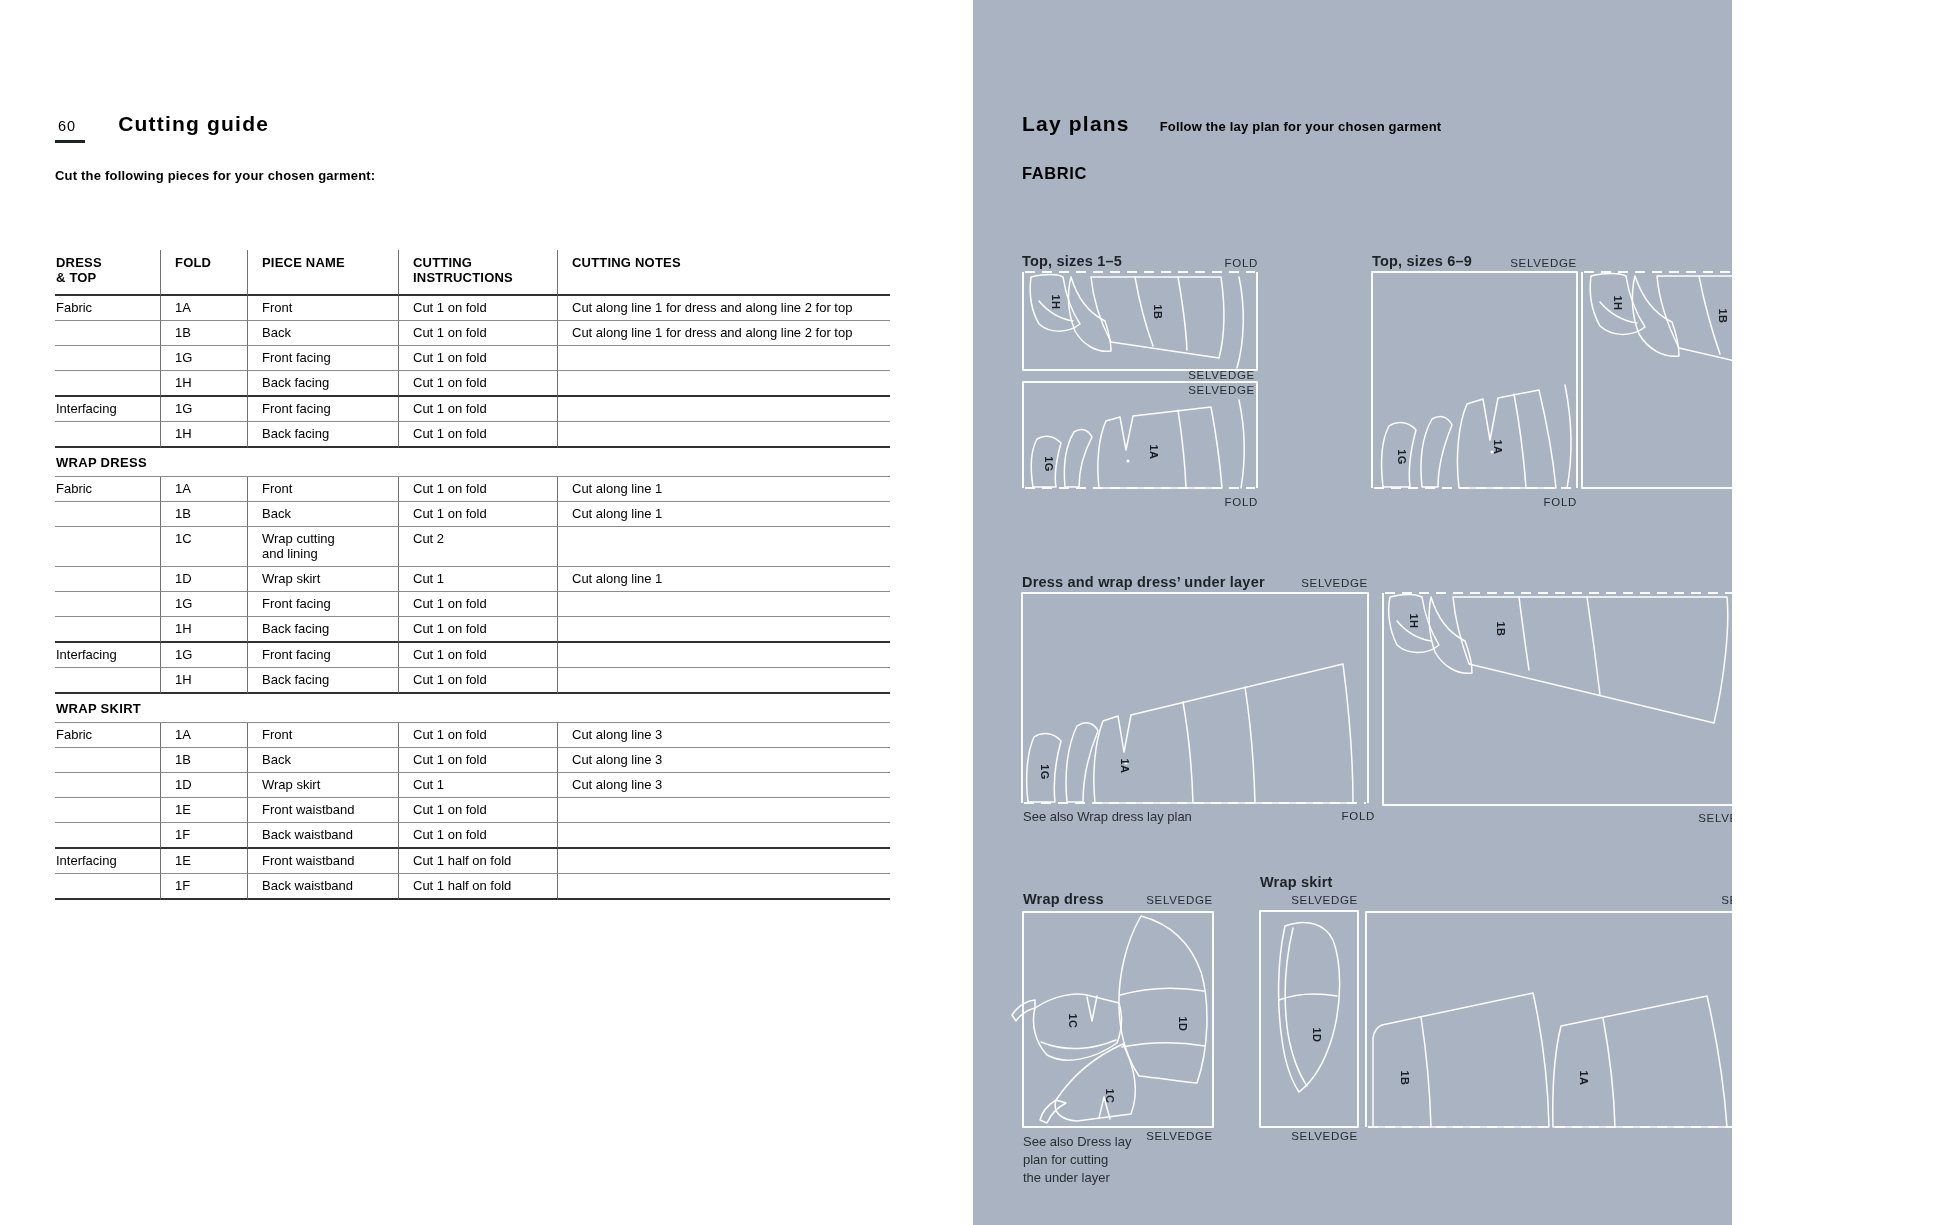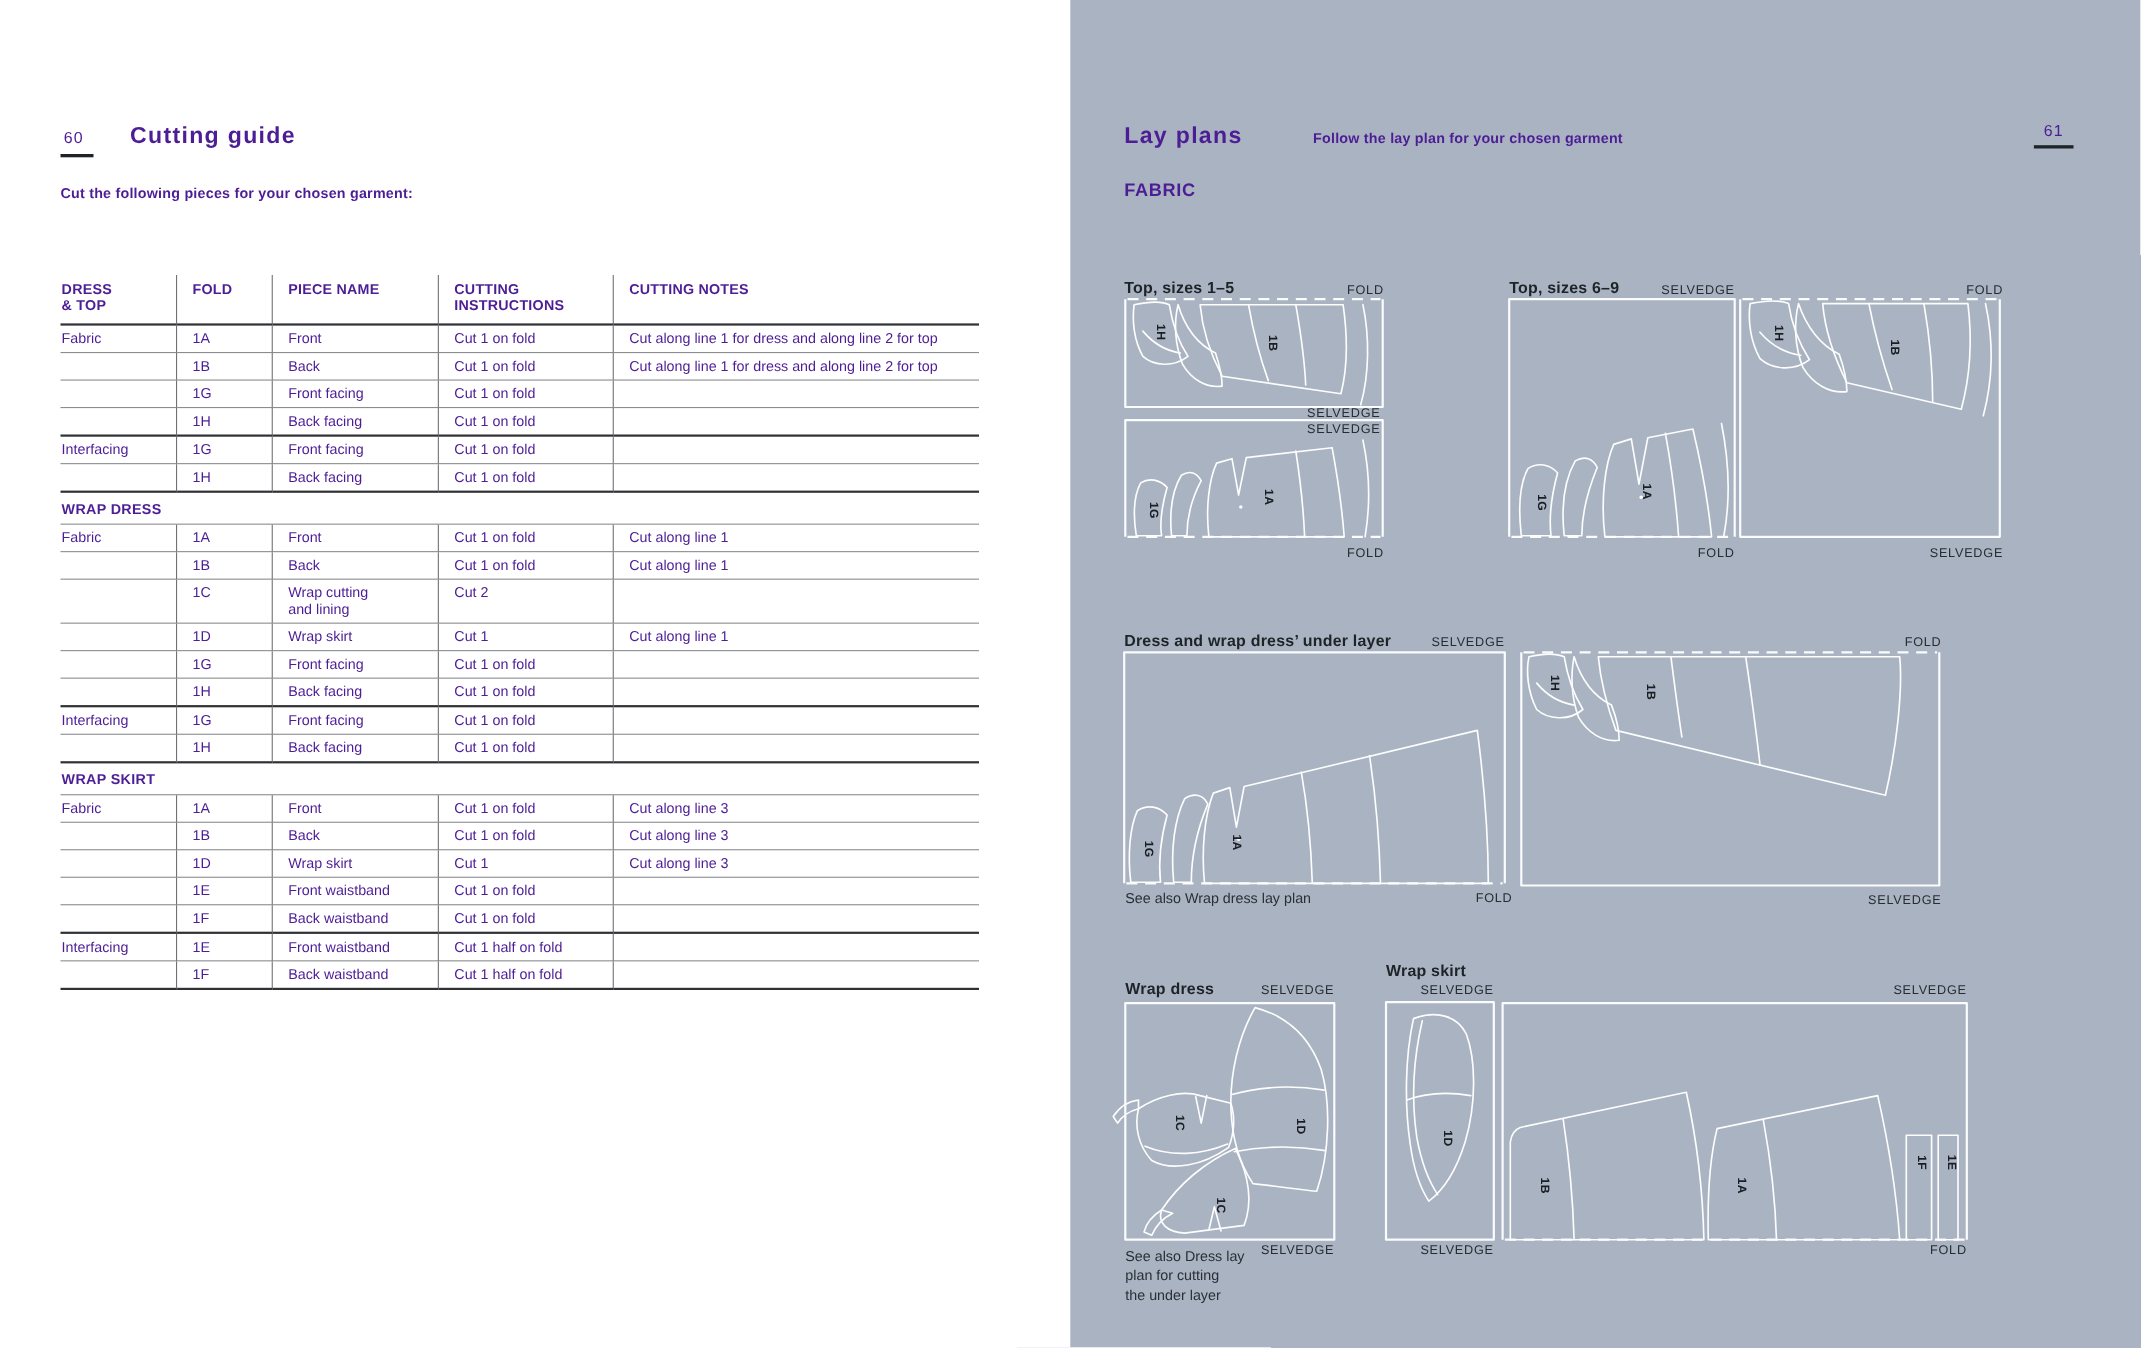--- a/index.html
+++ b/index.html
@@ -1,37 +1,37 @@
 <!DOCTYPE html>
 <html><head>
 <meta charset="utf-8">
 <style>
   html,body{margin:0;padding:0;background:#fff;}
-  .spread{position:relative;width:1946px;height:1225px;background:#ffffff;overflow:hidden;
-          font-family:"Liberation Sans",sans-serif;color:#4c1d95;}
+  .spread{position:relative;width:1732px;height:1225px;background:#ffffff;overflow:hidden;
+          font-family:"Liberation Sans",sans-serif;color:#000000;}
   
   .page-left{position:absolute;left:0;top:0;width:973px;height:1225px;background:#ffffff;}
   .lp-header{position:absolute;left:55px;top:112px;display:flex;align-items:baseline;}
   .page-num{font-size:14.5px;letter-spacing:1px;border-bottom:3px solid #1e2328;padding:0 9px 6px 3px;}
   .lp-title{font-size:21px;font-weight:700;letter-spacing:1.2px;margin-left:33px;}
   .lp-intro{position:absolute;left:55px;top:168px;font-size:13px;font-weight:700;letter-spacing:.2px;}
   .ctable{position:absolute;left:55px;top:250px;width:835px;display:grid;
           grid-template-columns:106px 87px 151px 159px 1fr;font-size:13px;}
   .th{font-weight:700;border-bottom:2px solid #2f3134;padding:5px 10px 9px 14px;line-height:15px;white-space:pre-line;letter-spacing:.2px;}
   .td{border-bottom:1px solid #8a8c8f;padding:4px 10px 5px 14px;line-height:15px;white-space:pre-line;}
   .td.thick{border-bottom:2px solid #2f3134;}
   .c0{padding-left:1px;}
   .c0,.c1,.c2,.c3{border-right:1px solid #6f7174;}
   .c4{white-space:nowrap;}
   .section-row{grid-column:1 / -1;font-weight:700;border-bottom:1px solid #8a8c8f;padding:7px 0 6px 1px;letter-spacing:.3px;}
   
   .page-right{position:absolute;left:973px;top:0;width:973px;height:1225px;background:#a9b3c1;}
   .rp-header{position:absolute;left:49px;top:112px;display:flex;align-items:baseline;}
   .rp-title{font-size:21px;font-weight:700;letter-spacing:1.2px;}
-  .rp-subtitle{font-size:13px;font-weight:700;margin-left:64px;letter-spacing:.2px;}
+  .rp-subtitle{font-size:13px;font-weight:700;margin-left:30px;letter-spacing:.2px;}
   .rp-pagenum{position:absolute;left:876px;top:112px;width:36px;text-align:center;
               font-size:14.5px;letter-spacing:1px;border-bottom:3px solid #1e2328;padding-bottom:4px;}
   .rp-fabric{position:absolute;left:49px;top:164px;font-size:16.5px;font-weight:700;letter-spacing:.6px;}
   svg{position:absolute;left:0;top:0;}
   svg text{font-family:"Liberation Sans",sans-serif;}
   .t-plan{font-size:14.5px;font-weight:700;fill:#1e2328;letter-spacing:.2px;}
   .t-edge{font-size:11.5px;fill:#272c33;letter-spacing:.7px;}
   .t-piece{font-size:11px;font-weight:700;fill:#1a1e24;letter-spacing:.4px;}
   .t-note{font-size:13px;fill:#2a2f36;}
   .outline{fill:none;stroke:#fbfcfd;stroke-width:2;stroke-linejoin:round;}

